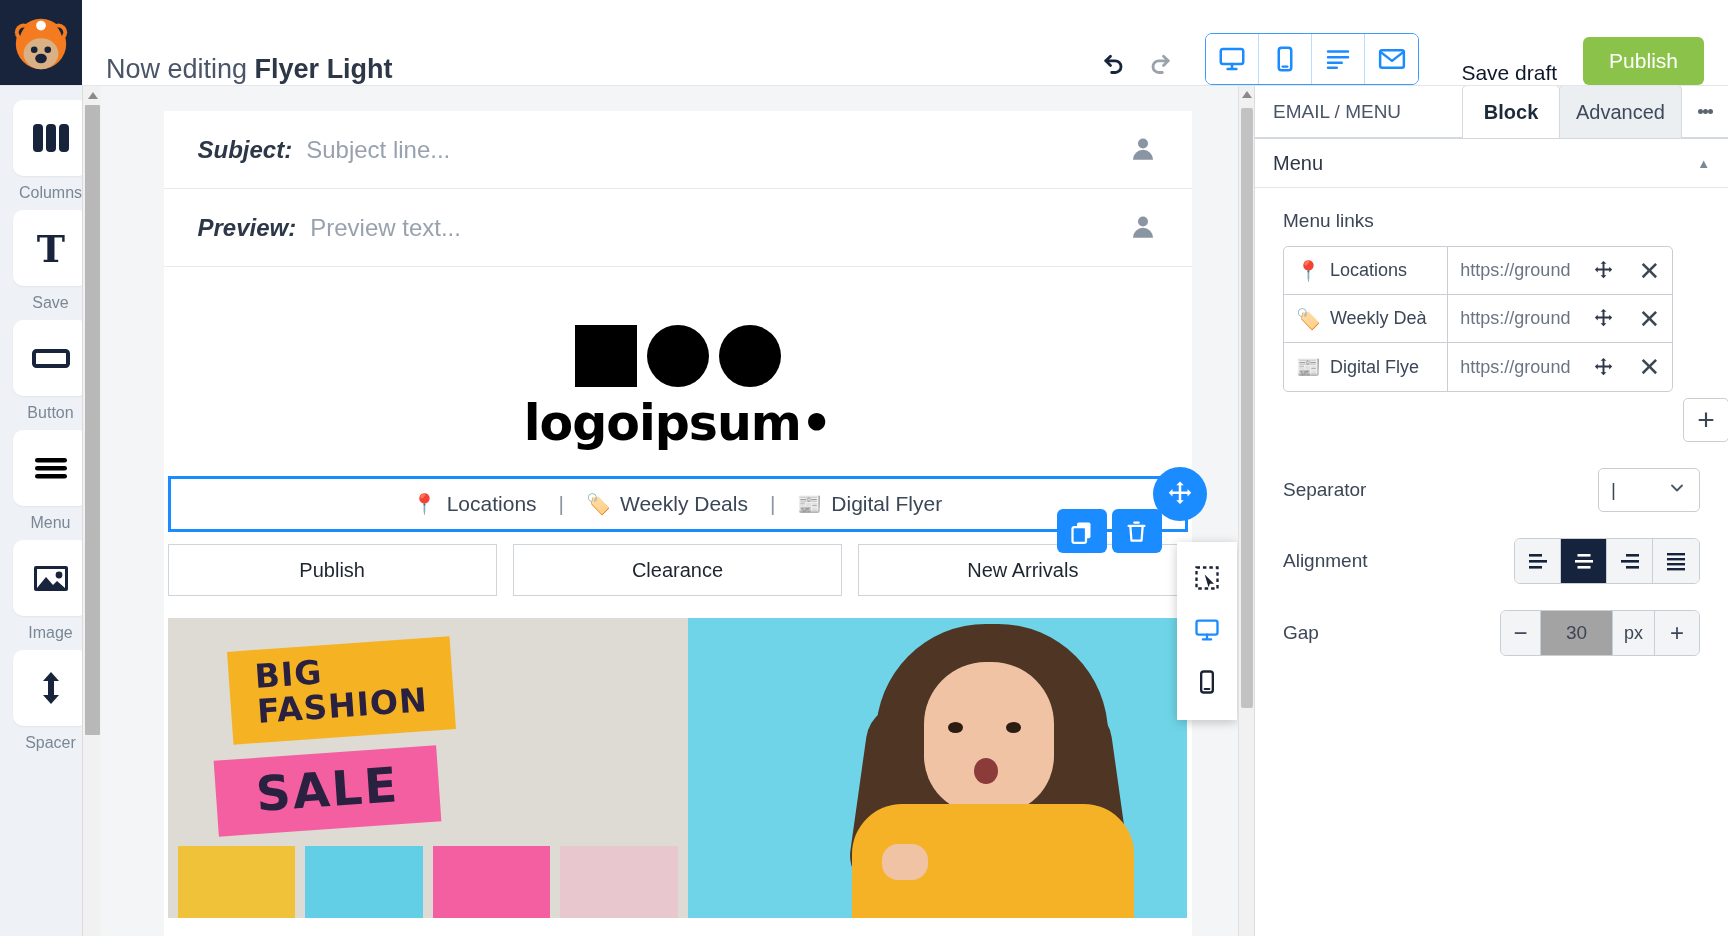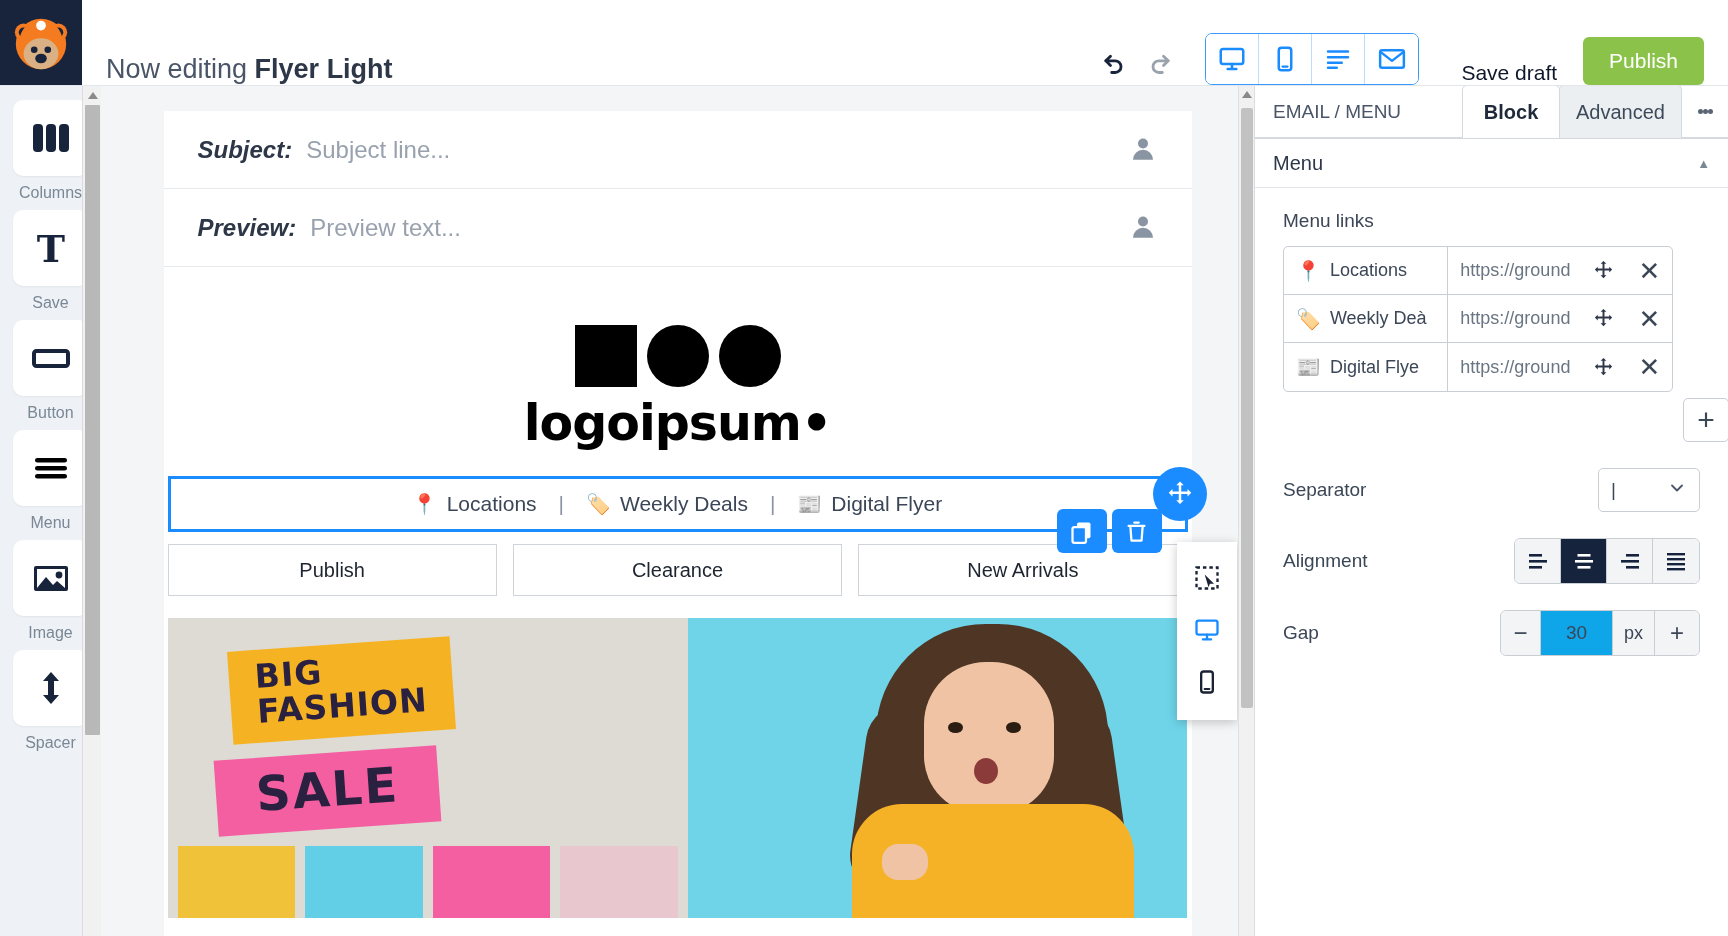--- a/index.html
+++ b/index.html
@@ -312,21 +312,21 @@
   .align-btn.active { background:#16233c; }
   .align-btn svg { width:24px; height:24px; }
 
   .stepper { display:flex; border:1px solid #c9ced4; border-radius:6px; overflow:hidden; background:#f2f4f6; }
   .step-btn {
     width:40px; height:44px; background:#f2f4f6; border:none; border-right:1px solid #c9ced4;
     font-size:24px; color:#3b4656; cursor:pointer; line-height:1;
     display:flex; align-items:center; justify-content:center; font-family:inherit;
   }
   .step-val {
-    width:72px; height:44px; background:#0ea5e9; border-right:1px solid #c9ced4;
+    width:72px; height:44px; background:#a3a3a3; border-right:1px solid #c9ced4;
     display:flex; align-items:center; justify-content:center; font-size:19px; color:#3b4656;
   }
   .step-unit {
     width:42px; height:44px; background:#f2f4f6; border-right:1px solid #c9ced4;
     display:flex; align-items:center; justify-content:center; font-size:18px; color:#3b4656;
   }
   .step-plus { width:44px; border-right:none; }
 
   .font-sec {
     margin-top:26px; height:54px; display:flex; align-items:center;

